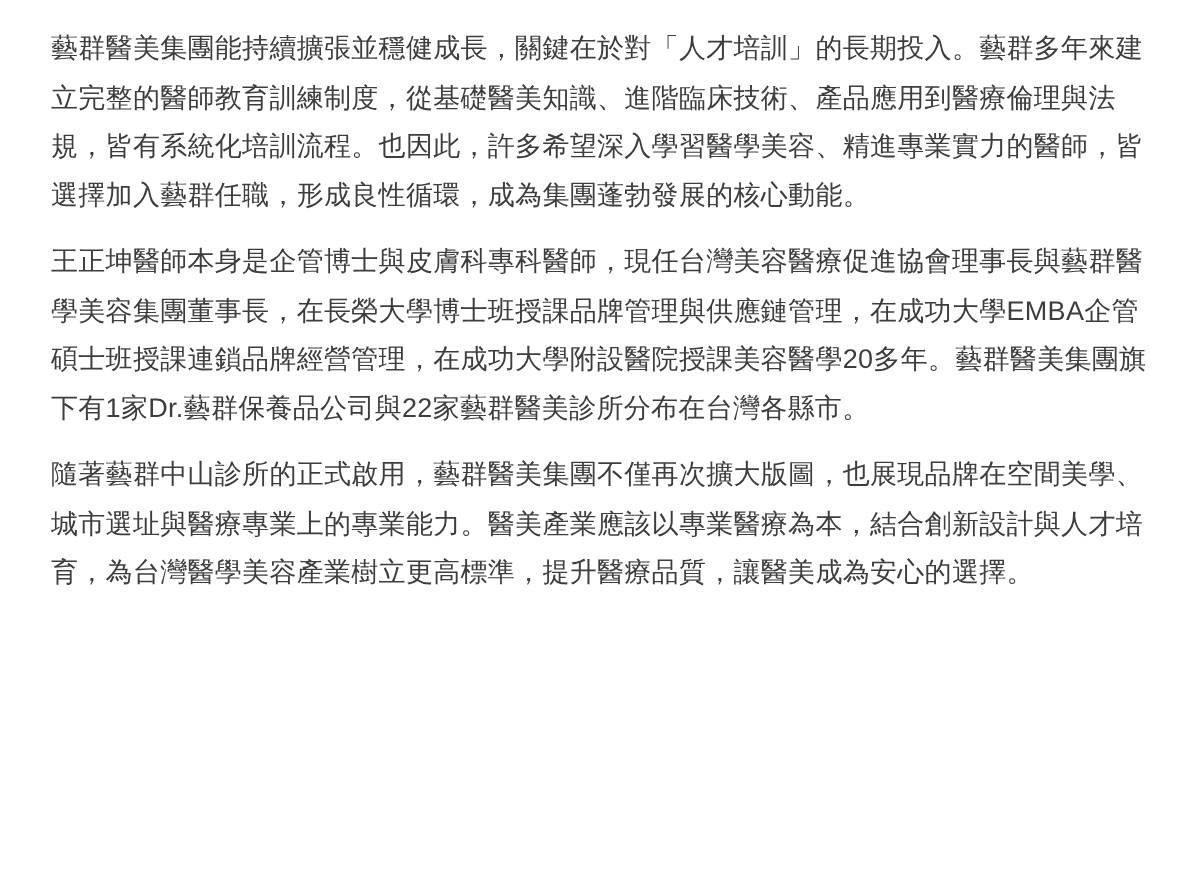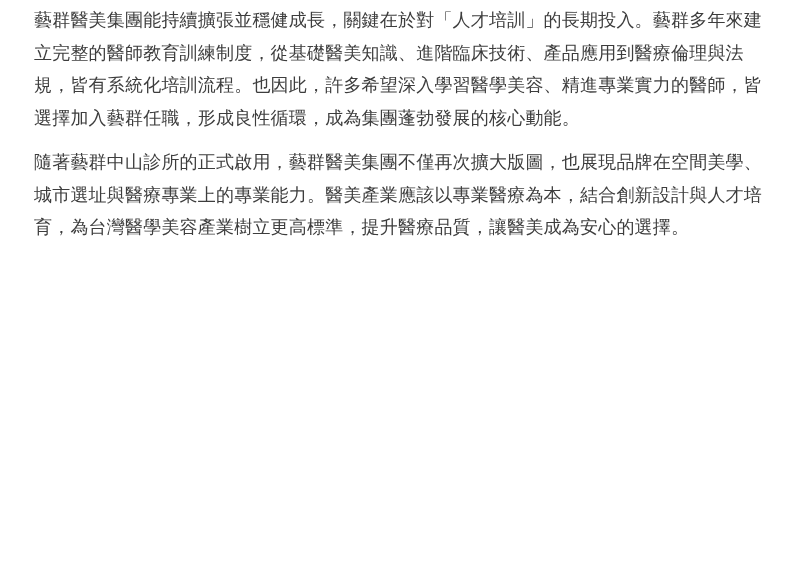--- a/index.html
+++ b/index.html
@@ -8,21 +8,21 @@
     background: #ffffff;
   }
   body {
     width: 800px;
     height: 581px;
     overflow: hidden;
   }
   .article {
     box-sizing: border-box;
     width: 800px;
-    padding: 4px 28px 0 34px;
+    padding: 16px 28px 0 34px;
     font-family: "Liberation Sans", "DejaVu Sans", sans-serif;
     font-size: 18px;
     line-height: 32.5px;
     color: #3d3d3d;
     text-align: left;
     letter-spacing: 0.2px;
     -webkit-font-smoothing: antialiased;
   }
   .article p {
     margin: 0 0 12px 0;
@@ -30,14 +30,15 @@
   }
   .article p:last-child {
     margin-bottom: 8px;
   }
 </style>
 </head>
 <body>
 
 <article class="article">
   <p>藝群醫美集團能持續擴張並穩健成長，關鍵在於對「人才培訓」的長期投入。藝群多年來建立完整的醫師教育訓練制度，從基礎醫美知識、進階臨床技術、產品應用到醫療倫理與法規，皆有系統化培訓流程。也因此，許多希望深入學習醫學美容、精進專業實力的醫師，皆選擇加入藝群任職，形成良性循環，成為集團蓬勃發展的核心動能。</p>
+  <p>王正坤醫師本身是企管博士與皮膚科專科醫師，現任台灣美容醫療促進協會理事長與藝群醫學美容集團董事長，在長榮大學博士班授課品牌管理與供應鏈管理，在成功大學EMBA企管碩士班授課連鎖品牌經營管理，在成功大學附設醫院授課美容醫學20多年。藝群醫美集團旗下有1家Dr.藝群保養品公司與22家藝群醫美診所分布在台灣各縣市。</p>
   <p>隨著藝群中山診所的正式啟用，藝群醫美集團不僅再次擴大版圖，也展現品牌在空間美學、城市選址與醫療專業上的專業能力。醫美產業應該以專業醫療為本，結合創新設計與人才培育，為台灣醫學美容產業樹立更高標準，提升醫療品質，讓醫美成為安心的選擇。</p>
 </article>
 
 </body></html>

